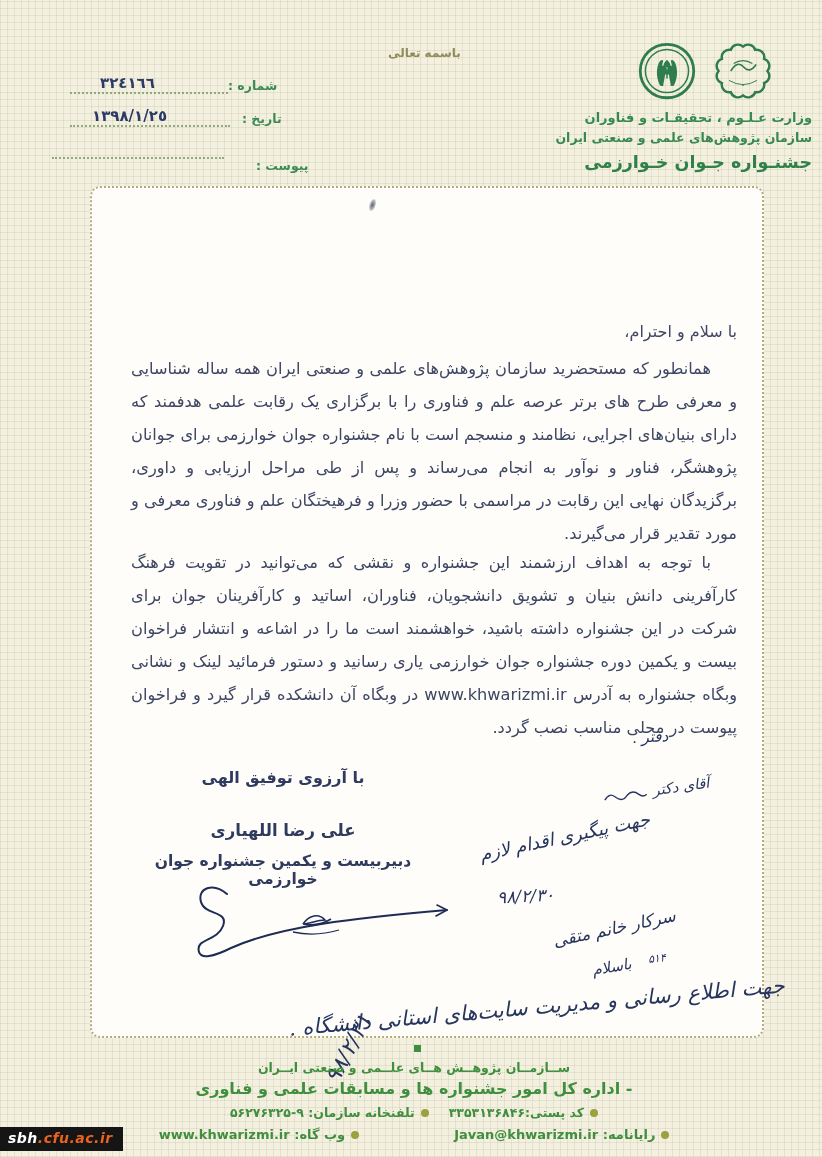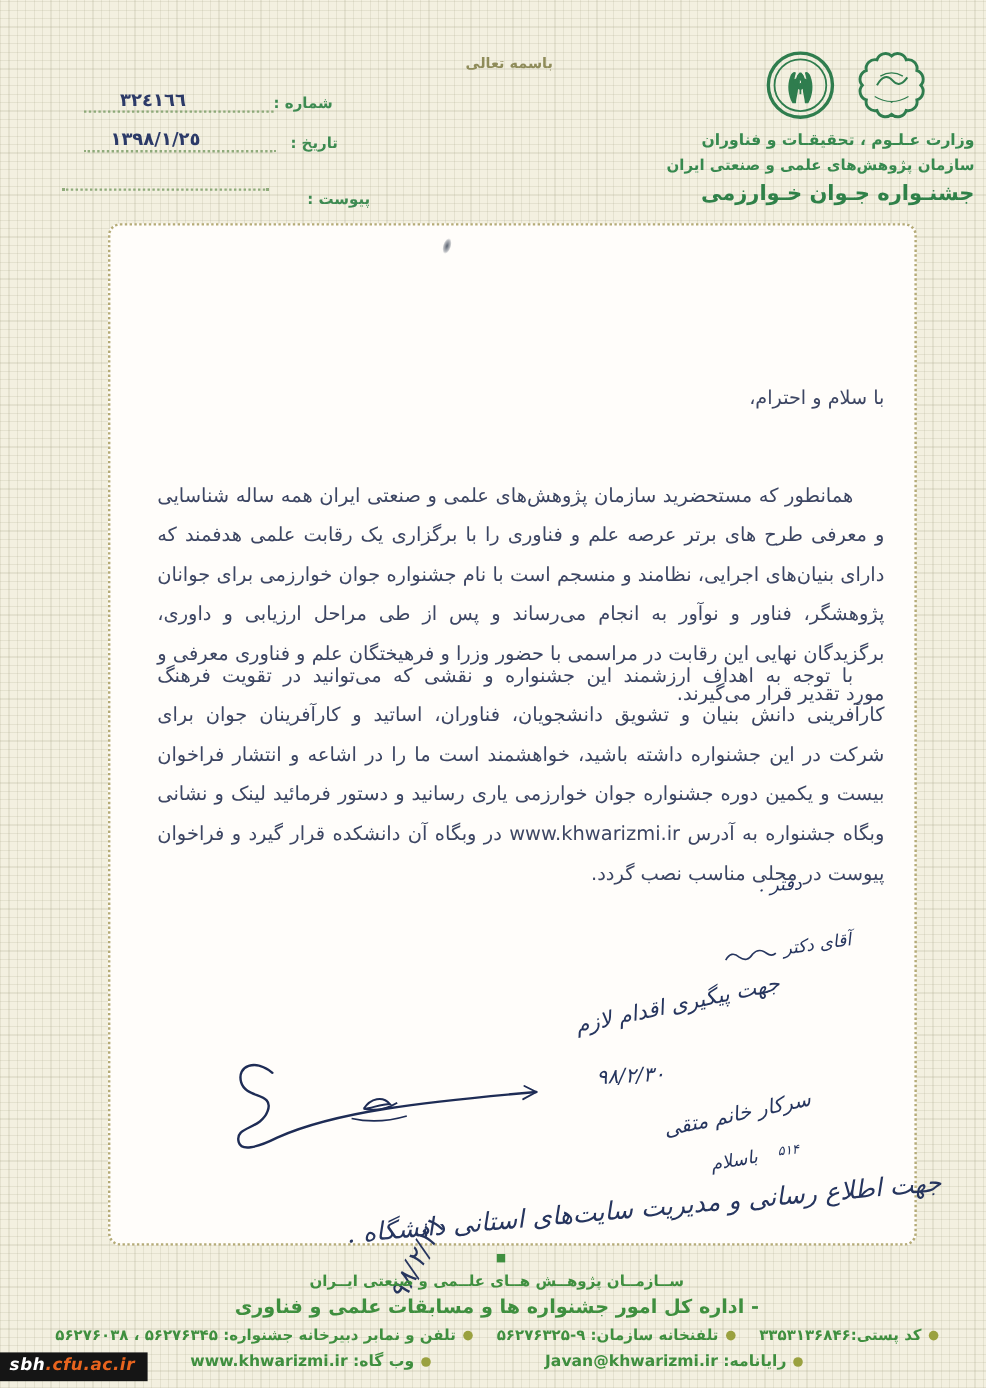--- a/index.html
+++ b/index.html
@@ -24,21 +24,21 @@
   .leader{position:absolute;border-bottom:2px dotted #7fa06b;opacity:.85;}
   
   .letter{position:absolute;left:90px;top:186px;width:670px;height:848px;background:#fffdfa;
     border:2px dotted #b5ab77;border-radius:10px;}
   .smudge{position:absolute;left:368px;top:196px;width:9px;height:18px;border-radius:50%;
     background:radial-gradient(closest-side,#5a6270 0%,rgba(90,98,112,.4) 55%,transparent 75%);transform:rotate(18deg);}
   .recipient{position:absolute;top:250px;right:85px;font-size:19px;font-weight:bold;color:#2e3a5e;direction:rtl;white-space:nowrap;}
   .salutation{position:absolute;top:322px;right:85px;font-size:16px;color:#3d4663;direction:rtl;}
   .para{position:absolute;right:85px;left:131px;direction:rtl;text-align:justify;
     font-size:16.2px;line-height:33px;color:#3d4663;text-indent:26px;}
-  .p1{top:352px;margin-top:44px;}
+  .p1{top:352px;}
   .p2{top:546px;}
   .signoff{position:absolute;left:133px;top:768px;width:300px;text-align:center;direction:rtl;color:#2e3a5e;}
   .signoff .wish{font-size:16px;font-weight:bold;}
   .signoff .name{margin-top:34px;font-size:16.5px;font-weight:bold;}
   .signoff .role{margin-top:12px;font-size:15.5px;font-weight:bold;}
   .sig{position:absolute;left:185px;top:882px;}
   
   .hw{position:absolute;font-family:"DejaVu Serif", serif;font-style:italic;color:#26355e;
     white-space:nowrap;direction:rtl;}
   .hw-office{left:632px;top:728px;font-size:15px;transform:rotate(-3deg);}
@@ -113,20 +113,25 @@
   <div class="fldlabel" style="top:158px;left:224px;padding-left:32px;">پیوست :</div>
   <div class="leader" style="left:52px;top:141px;width:172px;height:16px;"></div>
 
   <div class="letter"></div>
   <div class="smudge"></div>
 
   <div class="salutation">با سلام و احترام،</div>
   <div class="para p1">همانطور که مستحضرید سازمان پژوهش‌های علمی و صنعتی ایران همه ساله شناسایی و معرفی طرح های برتر عرصه علم و فناوری را با برگزاری یک رقابت علمی هدفمند که دارای بنیان‌های اجرایی، نظامند و منسجم است با نام جشنواره جوان خوارزمی برای جوانان پژوهشگر، فناور و نوآور به انجام می‌رساند و پس از طی مراحل ارزیابی و داوری، برگزیدگان نهایی این رقابت در مراسمی با حضور وزرا و فرهیختگان علم و فناوری معرفی و مورد تقدیر قرار می‌گیرند.</div>
   <div class="para p2">با توجه به اهداف ارزشمند این جشنواره و نقشی که می‌توانید در تقویت فرهنگ کارآفرینی دانش بنیان و تشویق دانشجویان، فناوران، اساتید و کارآفرینان جوان برای شرکت در این جشنواره داشته باشید، خواهشمند است ما را در اشاعه و انتشار فراخوان بیست و یکمین دوره جشنواره جوان خوارزمی یاری رسانید و دستور فرمائید لینک و نشانی وبگاه جشنواره به آدرس www.khwarizmi.ir در وبگاه آن دانشکده قرار گیرد و فراخوان پیوست در محلی مناسب نصب گردد.</div>
 
+  <div class="signoff">
+    <div class="wish">با آرزوی توفیق الهی</div>
+    <div class="name">علی رضا اللهیاری</div>
+    <div class="role">دبیربیست و یکمین جشنواره جوان خوارزمی</div>
+  </div>
 
   <svg class="sig" width="280" height="90" viewBox="0 0 280 90">
     <path d="M42,12 C28,0 12,6 16,20 C20,34 44,28 38,44 C32,60 10,56 14,70 C16,77 28,75 46,66 C95,44 170,36 262,28" stroke="#1e2c55" stroke-width="2" fill="none" stroke-linecap="round"></path>
     <path d="M262,28 l-10,-5 m10,5 l-11,6" stroke="#1e2c55" stroke-width="1.6" fill="none" stroke-linecap="round"></path>
     <path d="M118,42 c6,-9 16,-11 22,-4 c-8,0 -16,4 -22,4 c10,2 20,0 28,-5" stroke="#1e2c55" stroke-width="1.6" fill="none"></path>
     <path d="M108,50 q22,5 46,-2" stroke="#1e2c55" stroke-width="1.3" fill="none"></path>
   </svg>
 
   <div class="hw hw-office">دفتر .</div>
   <div class="hw hw-doctor">
@@ -151,24 +156,20 @@
     <div class="f3">- اداره کل امور جشنواره ها و مسابقات علمی و فناوری</div>
     <div class="f4">
       <span class="item">
         <span class="dot"></span>
         <span>کد پستی:۳۳۵۳۱۳۶۸۴۶</span>
       </span>
       <span class="item">
         <span class="dot"></span>
         <span>تلفنخانه سازمان: ۹-۵۶۲۷۶۳۲۵</span>
       </span>
-      <span class="item">
-        <span class="dot"></span>
-        <span>تلفن و نمابر دبیرخانه جشنواره: ۵۶۲۷۶۳۴۵ ، ۵۶۲۷۶۰۳۸</span>
-      </span>
     </div>
     <div class="f5">
       <span class="item">
         <span class="dot"></span>
         <span>رایانامه: Javan@khwarizmi.ir</span>
       </span>
       <span class="item">
         <span class="dot"></span>
         <span>وب گاه: www.khwarizmi.ir</span>
       </span>

